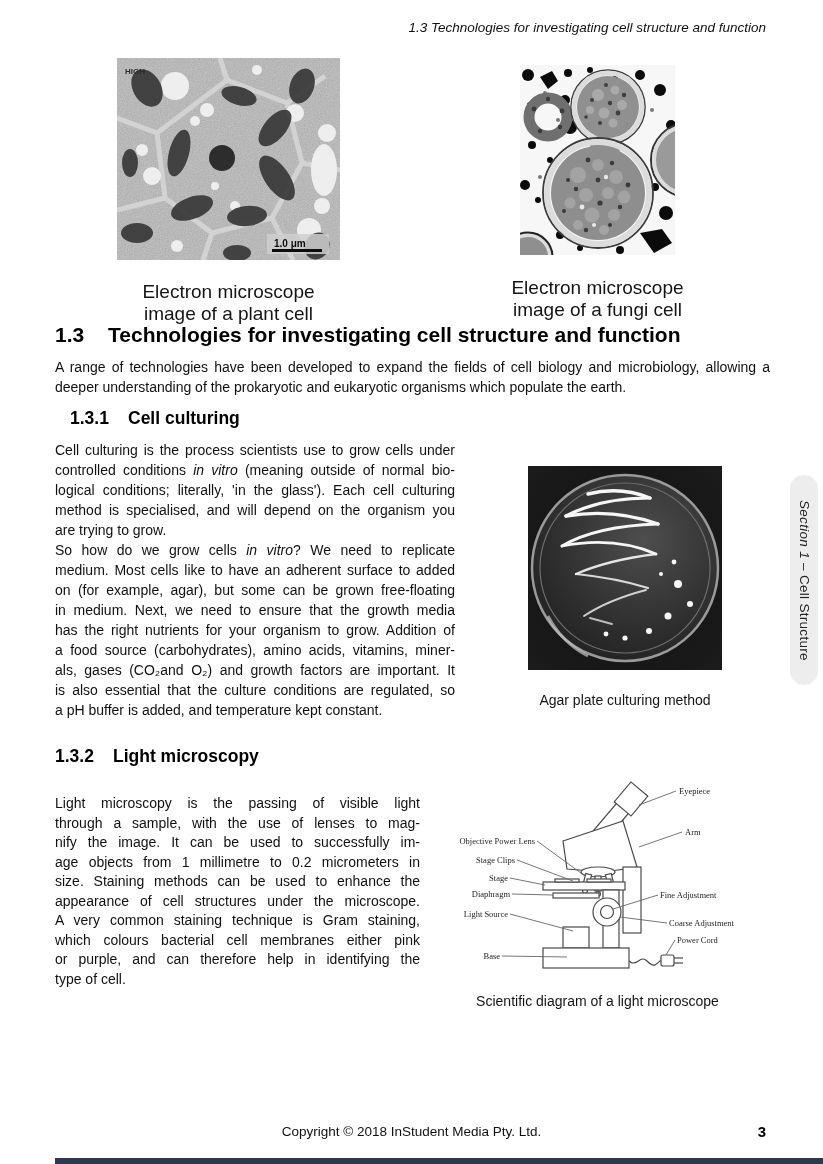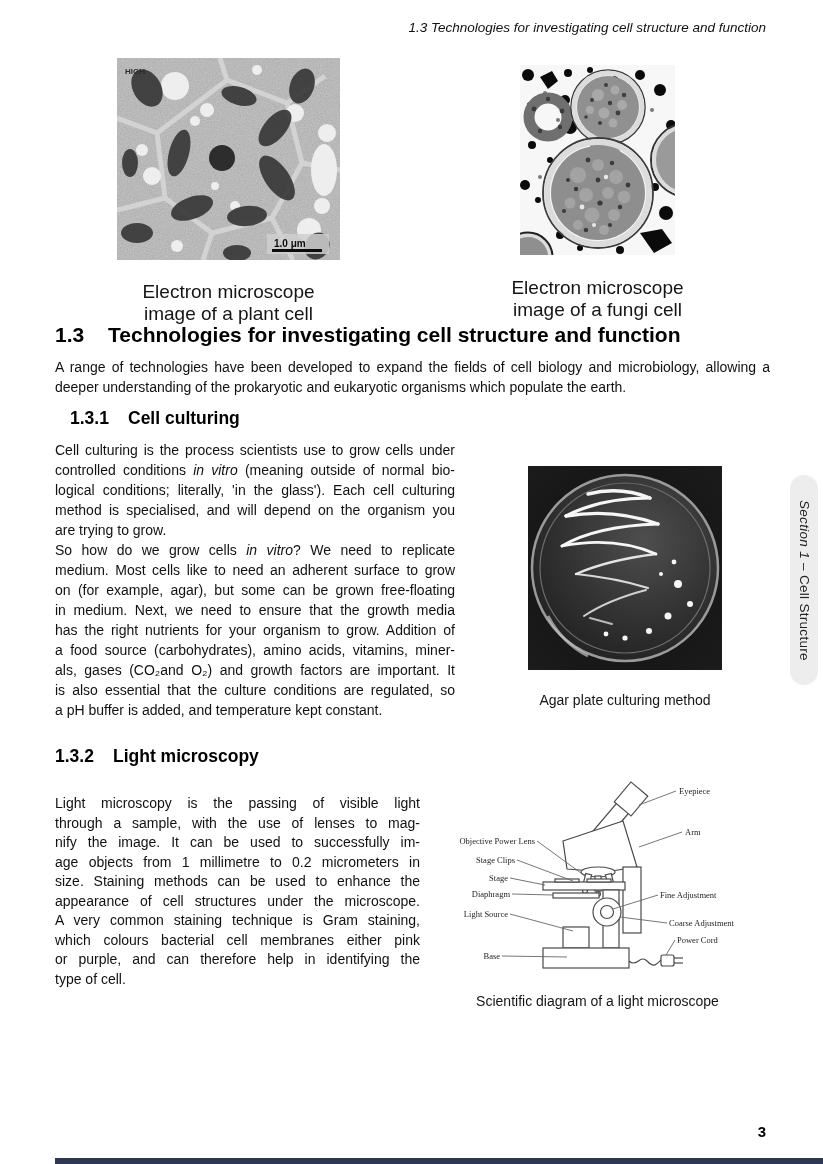--- a/index.html
+++ b/index.html
@@ -226,21 +226,21 @@
 
   <div class="abs body-text jlines" style="left:55px;top:440px;width:400px;">
       <div class="ln">Cell culturing is the process scientists use to grow cells under</div>
       <div class="ln">controlled conditions <i>in vitro</i> (meaning outside of normal bio-</div>
       <div class="ln">logical conditions; literally, 'in the glass'). Each cell culturing</div>
       <div class="ln">method is specialised, and will depend on the organism you</div>
       <div class="ln">are trying to grow.</div>
     </div>
   <div class="abs body-text jlines" style="left:55px;top:540px;width:400px;">
       <div class="ln">So how do we grow cells <i>in vitro</i>? We need to replicate</div>
-      <div class="ln">medium. Most cells like to need an adherent surface to grow</div>
+      <div class="ln">medium. Most cells like to have an adherent surface to added</div>
       <div class="ln">on (for example, agar), but some can be grown free-floating</div>
       <div class="ln">in medium. Next, we need to ensure that the growth media</div>
       <div class="ln">has the right nutrients for your organism to grow. Addition of</div>
       <div class="ln">a food source (carbohydrates), amino acids, vitamins, miner-</div>
       <div class="ln">als, gases (CO₂and O₂) and growth factors are important. It</div>
       <div class="ln">is also essential that the culture conditions are regulated, so</div>
       <div class="ln">a pH buffer is added, and temperature kept constant.</div>
     </div>
 
   <div class="abs" style="left:528px;top:466px;width:194px;height:204px;">
@@ -364,16 +364,17 @@
         <text x="60" y="88" text-anchor="end">Stage Clips</text>
         <text x="53" y="106" text-anchor="end">Stage</text>
         <text x="55" y="122" text-anchor="end">Diaphragm</text>
         <text x="53" y="142" text-anchor="end">Light Source</text>
         <text x="45" y="184" text-anchor="end">Base</text>
       </g>
     </svg>
   </div>
   <div class="abs caption" style="left:455px;top:993px;width:285px;font-size:14px;">Scientific diagram of a light microscope</div>
 
+  <div class="abs footer-copy" style="left:0;top:1124px;">Copyright © 2018 InStudent Media Pty. Ltd.</div>
   <div class="abs footer-page" style="right:57px;top:1123px;">3</div>
   <div class="botbar"></div>
 
 </div>
 
 </body></html>

